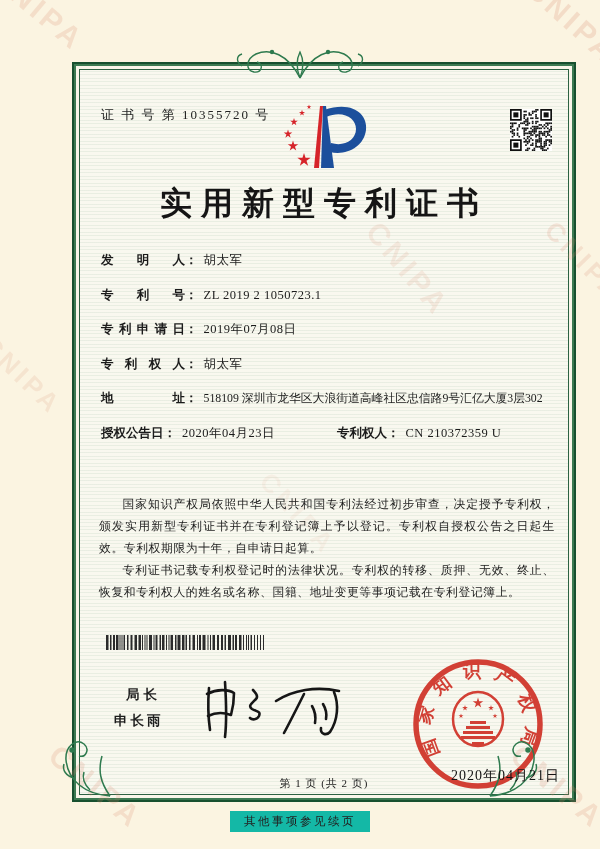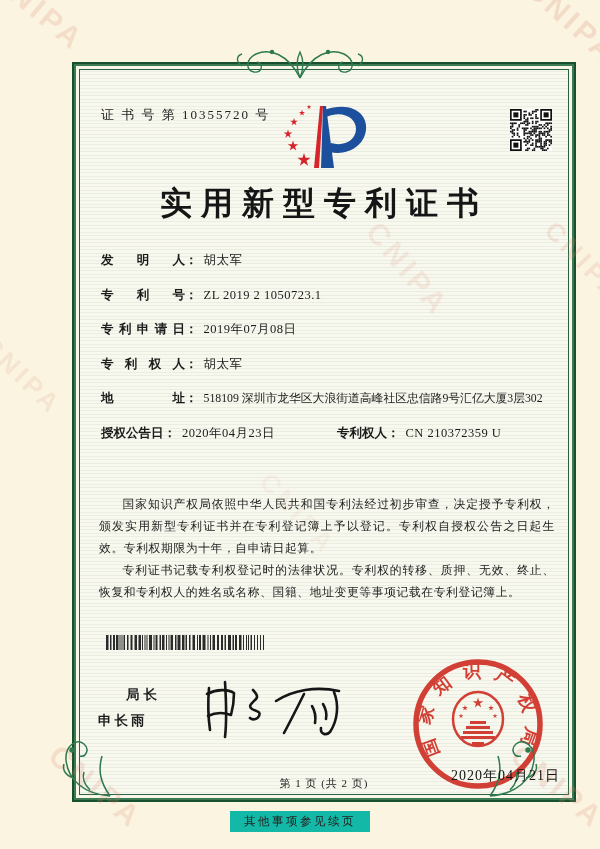--- a/index.html
+++ b/index.html
@@ -53,21 +53,21 @@
   .fvalue{margin-left:6px;letter-spacing:.5px;}
   .grant-row{position:relative;white-space:nowrap;}
   .grant-no{position:absolute;left:236px;top:0;}
 
   .paras{left:25px;top:430px;width:456px;font-size:11.8px;line-height:1.86;
          letter-spacing:.6px;color:#1c1c1c;}
   .paras p{margin:0;text-indent:2em;text-align:justify;}
 
   .barcode{left:32px;top:571px;}
   .signer-title{left:52px;top:622px;font-size:13.5px;font-weight:bold;letter-spacing:4px;}
-  .signer-name{left:24px;top:648px;font-size:13.5px;font-weight:bold;letter-spacing:3px;}
+  .signer-name{left:40px;top:648px;font-size:13.5px;font-weight:bold;letter-spacing:3px;}
   .signature{left:112px;top:596px;}
   .seal{left:319px;top:575px;opacity:.92;}
   .seal-date{left:322px;top:703px;width:164px;text-align:right;font-size:14px;
              color:#141414;letter-spacing:1px;z-index:3;}
   .page-info{left:0;top:712px;width:100%;text-align:center;font-size:11px;letter-spacing:1px;color:#222;}
 
   .footer-note{position:absolute;left:50%;top:811px;transform:translateX(-50%);
     background:#14b8a6;padding:3px 14px;font-size:11.5px;letter-spacing:2.5px;color:#222;z-index:2;}
 
   

